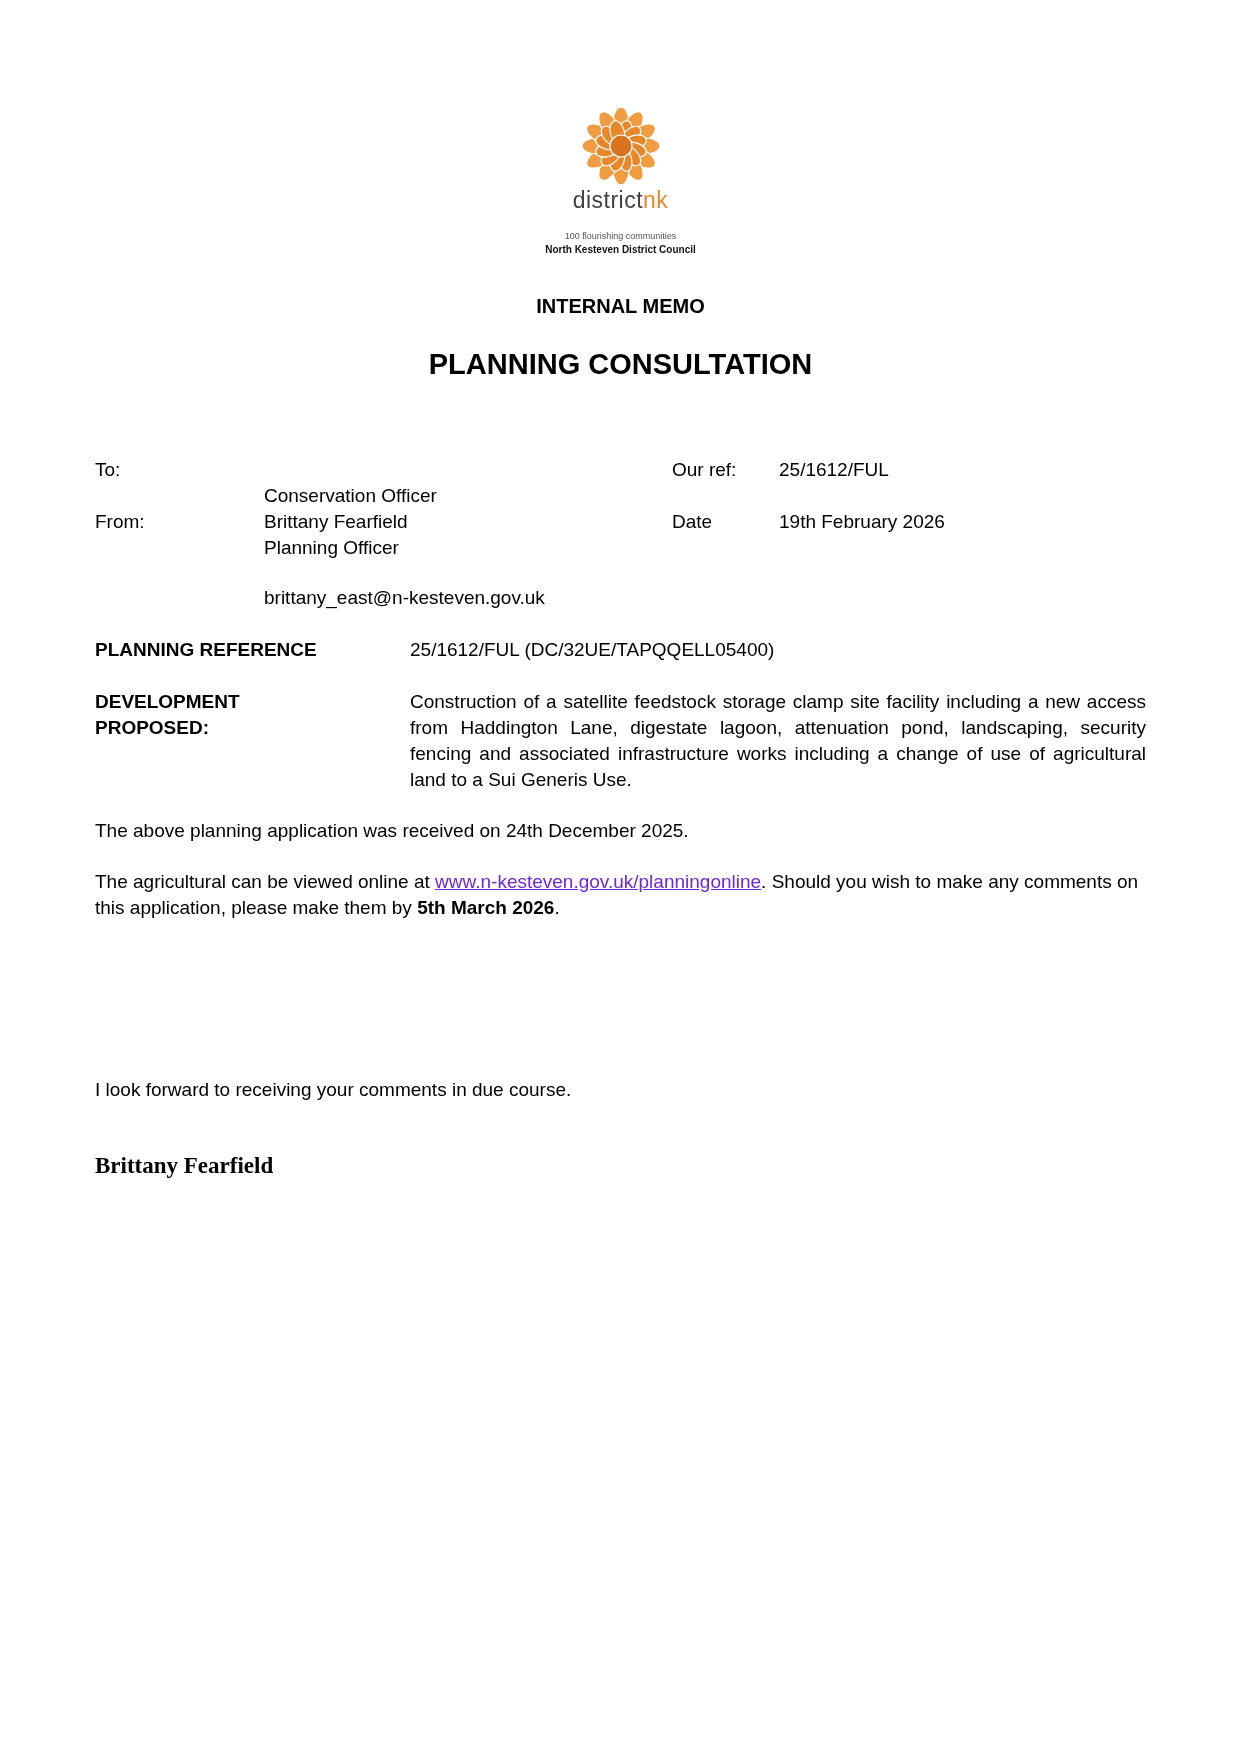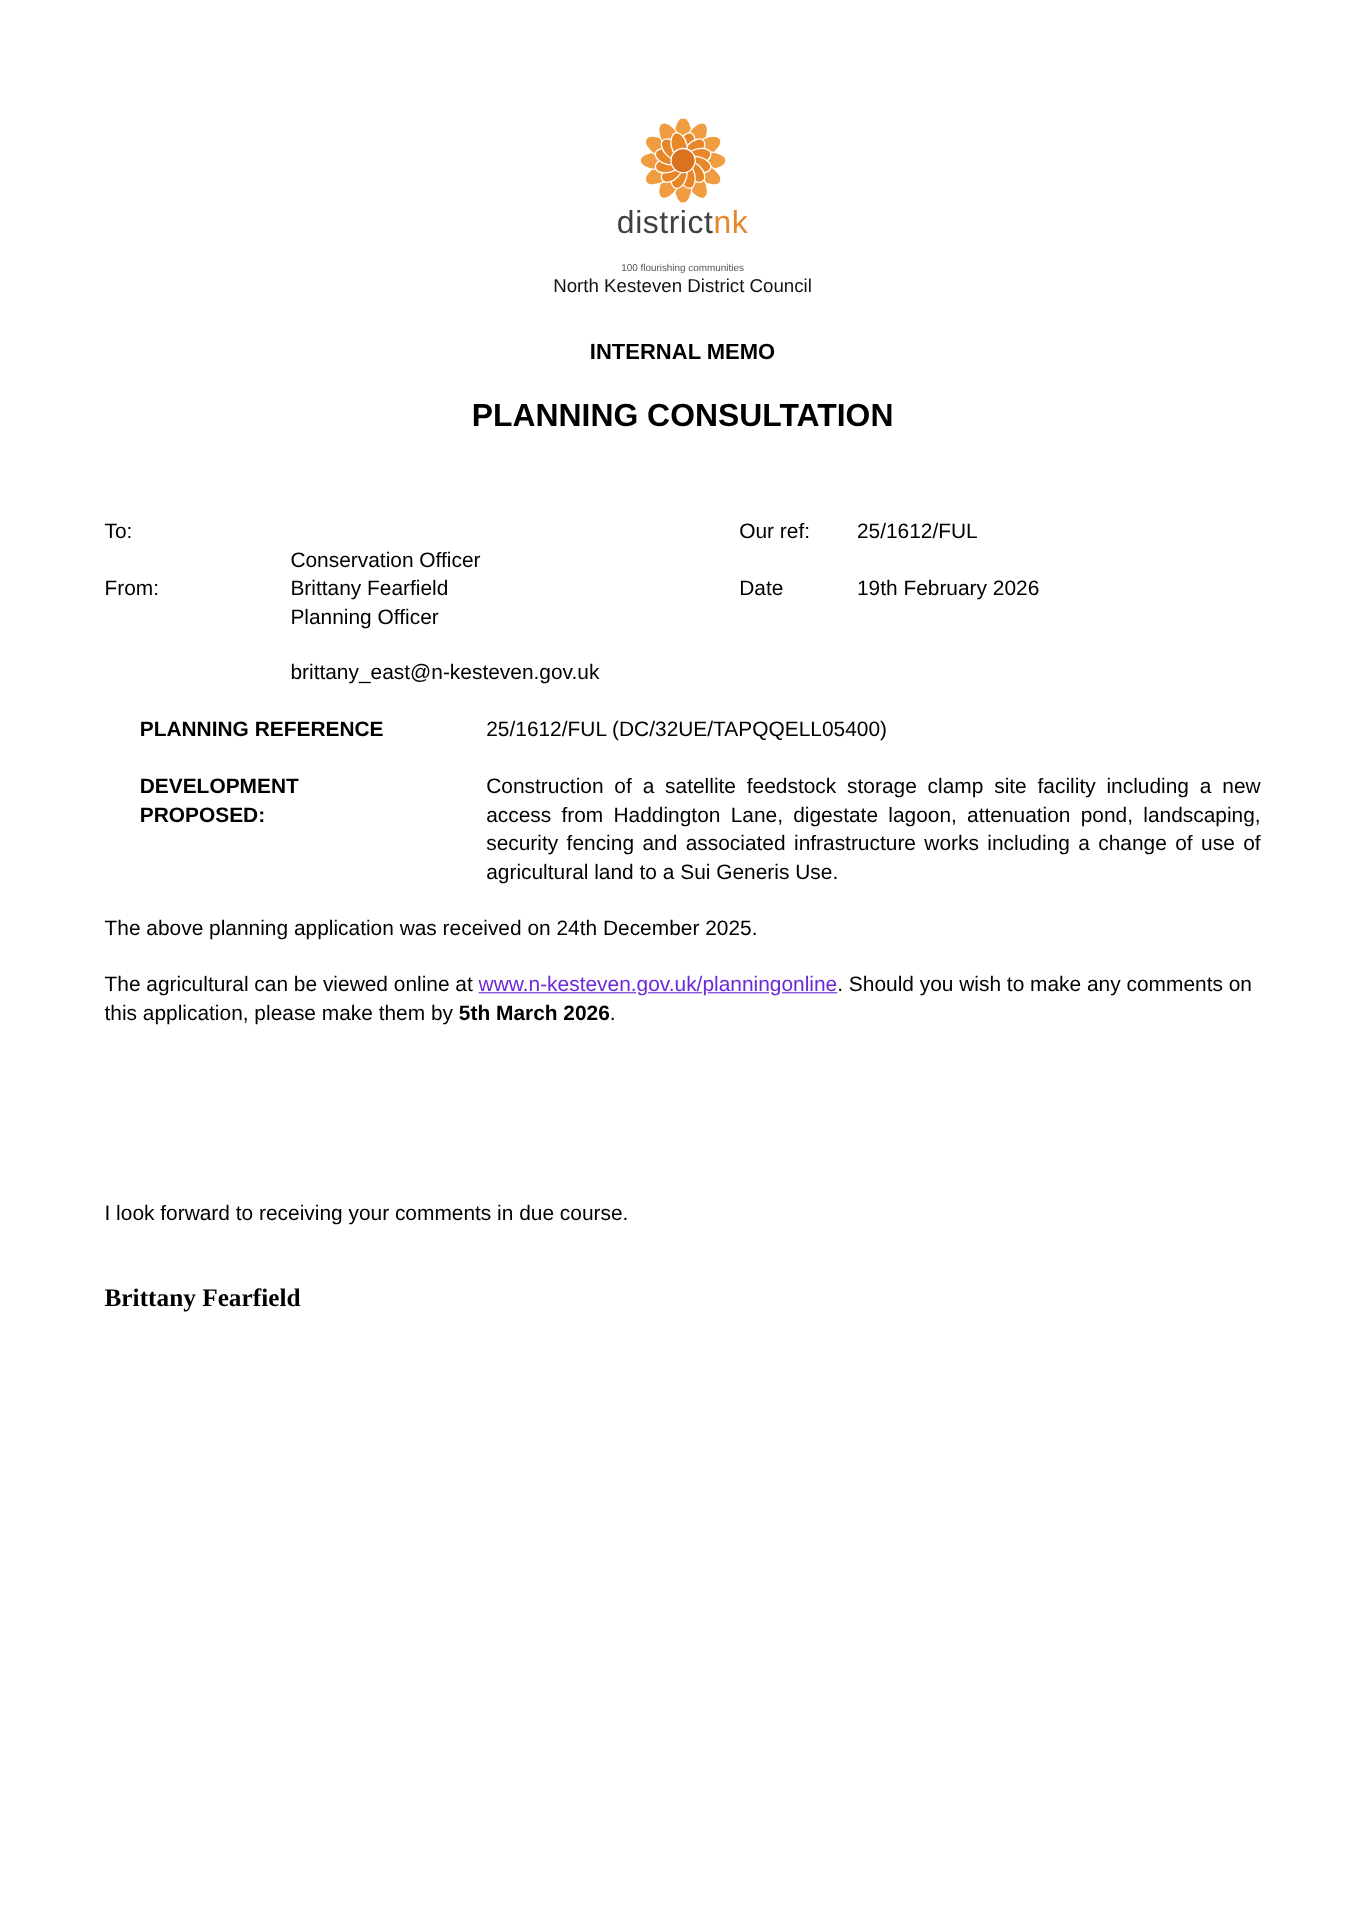--- a/index.html
+++ b/index.html
@@ -19,24 +19,24 @@
     padding: 108px 95px 60px 95px;
   }
 
   
   .logo-block {
     width: 100%;
     text-align: center;
     line-height: 1.1;
   }
   .logo-flower { display: block; margin: 0 auto 4px auto; }
-  .brand-line { font-size: 29px; letter-spacing: 0.5px; color: #404040; }
+  .brand-line { font-size: 23px; letter-spacing: 0.5px; color: #404040; }
   .brand-line .nk { color: #e8872a; }
   .tagline { font-size: 9px; color: #555; margin-top: 19px; }
-  .council-name { font-size: 17px; font-weight: normal; color: #111; margin-top: 2px; }
+  .council-name { font-size: 10px; font-weight: bold; color: #111; margin-top: 2px; }
 
   
   .memo-title {
     text-align: center;
     font-size: 20px;
     font-weight: bold;
     margin-top: 34px;
     line-height: 34px;
   }
   .memo-subtitle {
@@ -54,21 +54,20 @@
     grid-template-columns: 169px 408px 107px auto;
   }
   .meta-grid > div { min-height: 26px; }
 
   .email-row { margin-top: 24px; padding-left: 169px; }
 
   
   .detail-row {
     display: grid;
     grid-template-columns: 315px 1fr;
-    margin-left: 32px;
   }
   .detail-row.ref { margin-top: 26px; }
   .detail-row.dev { margin-top: 26px; }
   .detail-label { font-weight: bold; white-space: pre-line; }
   .justified { text-align: justify; }
 
   
   .para { margin-top: 25px; }
   .para.received { margin-top: 25px; }
   .para.closing { margin-top: 156px; }

